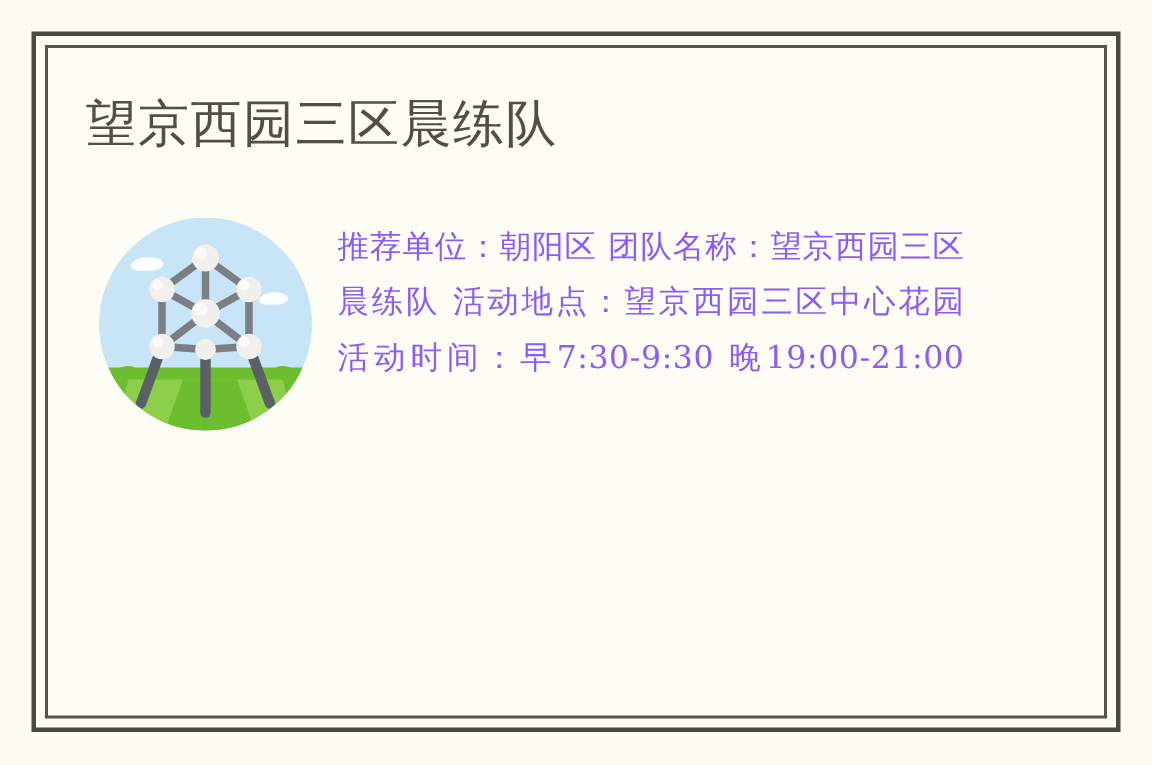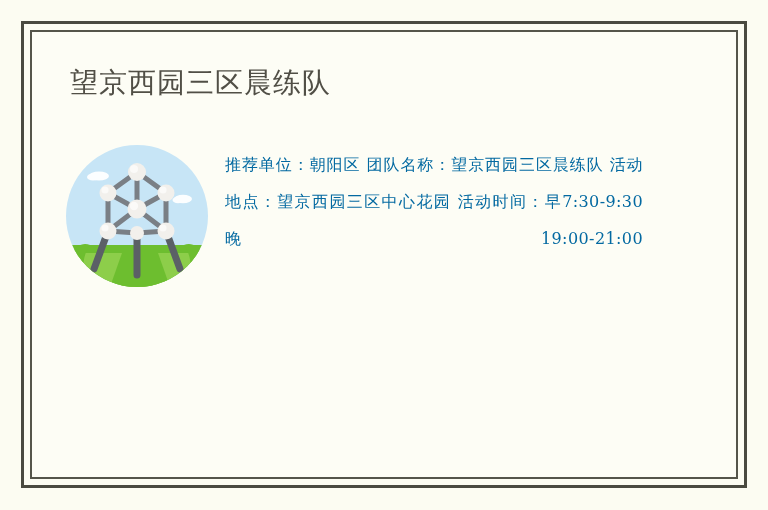--- a/index.html
+++ b/index.html
@@ -50,27 +50,26 @@
     top: 30px;
     width: 708px;
     height: 449px;
     box-sizing: border-box;
   }
 
   #page-title {
     position: absolute;
     left: 27px;
     top: 31px;
-    font-size: 28px;
+    font-size: 34px;
     line-height: 44px;
     letter-spacing: 1px;
     color: #514F46;
     font-family: "Liberation Sans", "DejaVu Sans", sans-serif;
     white-space: nowrap;
-    margin-left: 13px;
   }
 
   
   #team-badge {
     position: absolute;
     left: 36px;
     top: 115px;
     width: 142px;
     height: 142px;
   }
@@ -83,23 +82,23 @@
   
   #info-block {
     position: absolute;
     left: 195px;
     top: 116px;
     width: 418px;
   }
   #info-text {
     margin: 0;
     font-family: "DejaVu Serif", "Liberation Serif", serif;
-    font-size: 16px;
+    font-size: 21px;
     line-height: 37px;
-    color: #0369a1;
+    color: #8b5cf6;
     text-align: justify;
     text-align-last: justify;
     letter-spacing: 0.4px;
     word-break: break-all;
   }
 </style>
 </head>
 <body>
 
 <div id="card-root">

